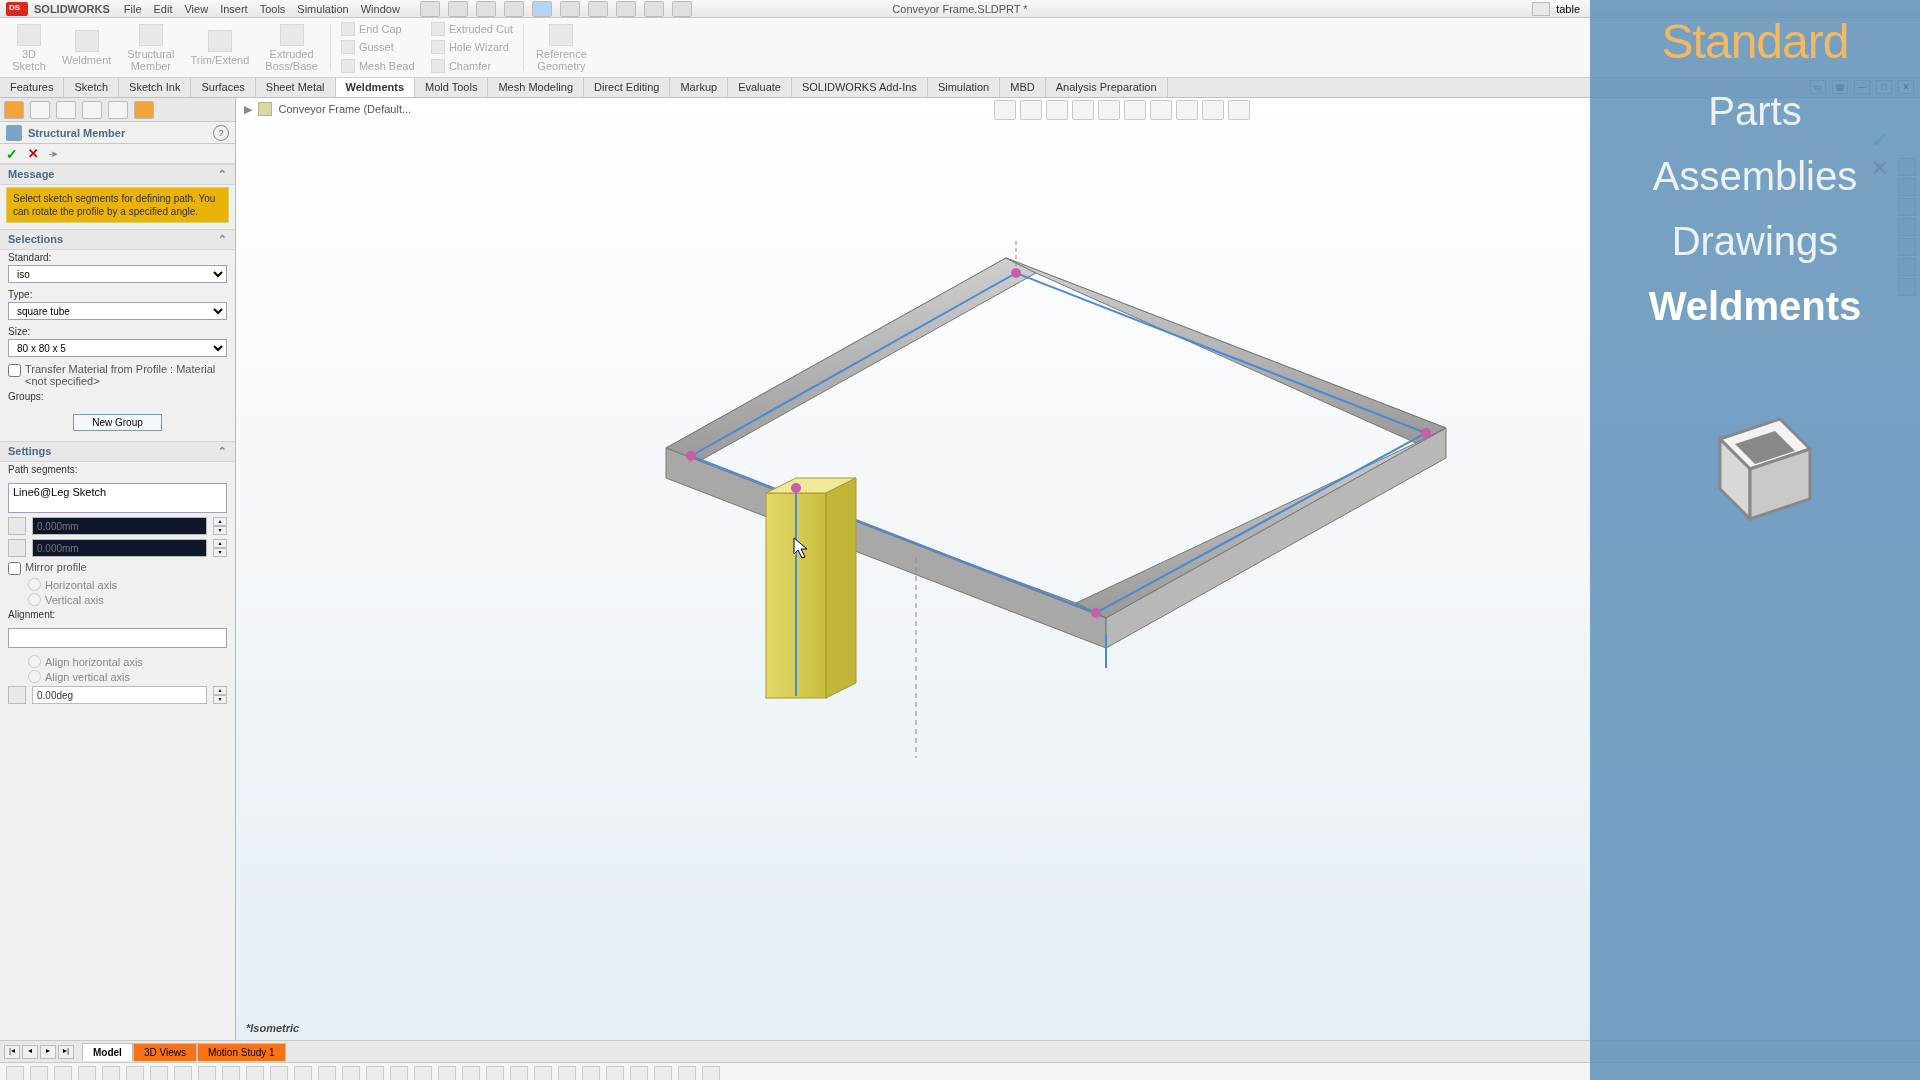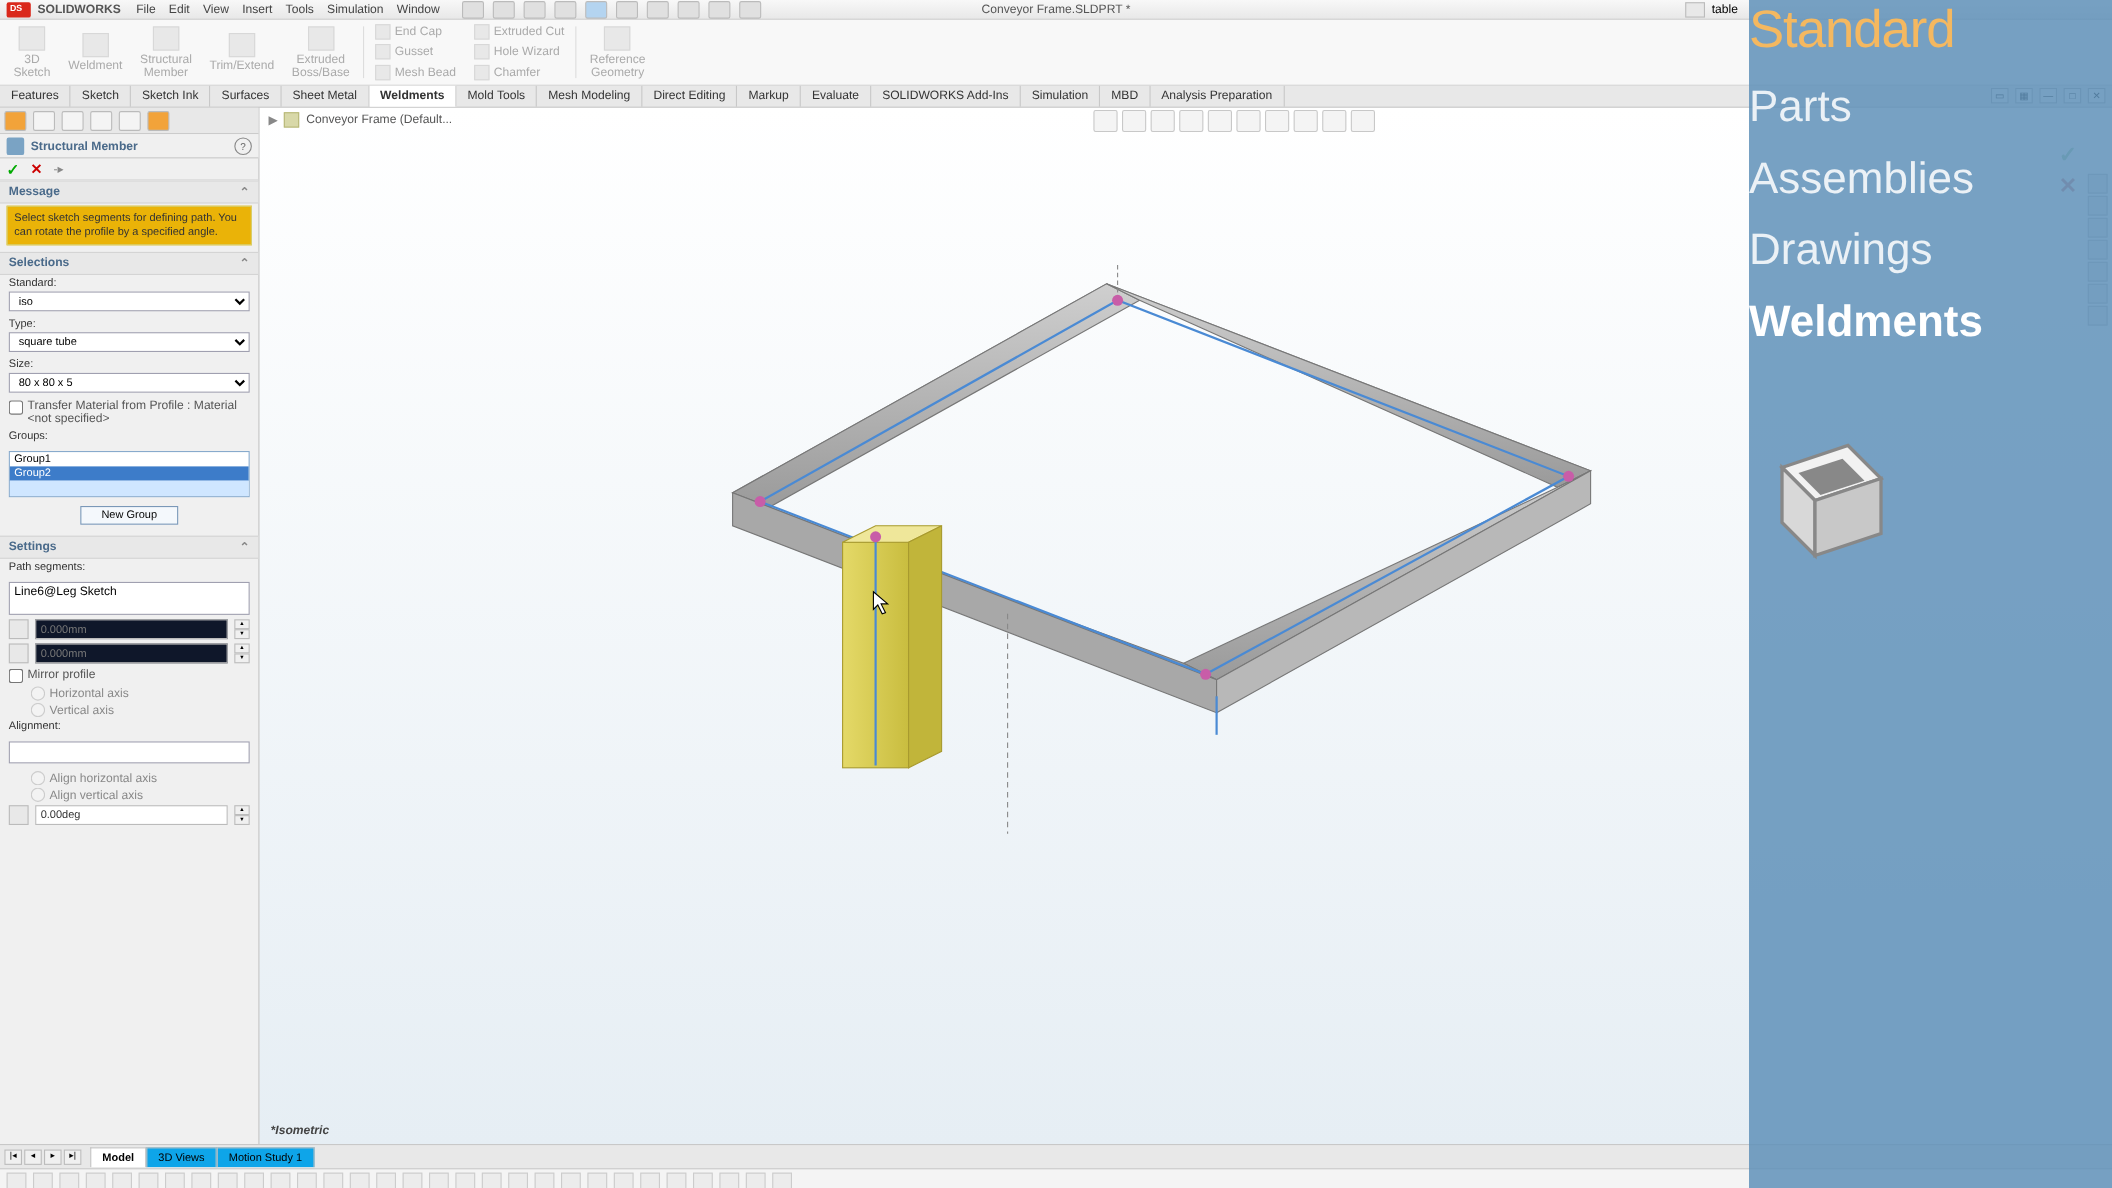--- a/index.html
+++ b/index.html
@@ -101,29 +101,29 @@
 .task-strip .ts { width: 18px; height: 18px; background: #e8e8e8; border: 1px solid #bbb; }
 
 
 .frame-3d { position: absolute; top: 140px; left: 380px; width: 880px; height: 560px; }
 .frame-3d svg { width: 100%; height: 100%; }
 
 
 .bottom-tabs { height: 22px; background: #e8e8e8; border-top: 1px solid #c8c8c8; display: flex; align-items: center; padding: 0 4px; gap: 0; }
 .bottom-tabs .scrub { display: flex; gap: 2px; margin-right: 8px; }
 .bottom-tabs .scrub div { width: 16px; height: 14px; border: 1px solid #bbb; background: #f0f0f0; font-size: 8px; text-align: center; }
-.bottom-tabs .btab { padding: 3px 10px; border: 1px solid #c0c0c0; border-bottom: none; background: #0ea5e9; font-size: 10px; }
+.bottom-tabs .btab { padding: 3px 10px; border: 1px solid #c0c0c0; border-bottom: none; background: #f97316; font-size: 10px; }
 .bottom-tabs .btab.active { background: #fff; font-weight: bold; }
 
 
 .status-toolbar { height: 22px; background: #f4f4f4; border-top: 1px solid #c8c8c8; display: flex; align-items: center; padding: 0 6px; gap: 6px; }
 .status-toolbar .st { width: 18px; height: 16px; background: #ececec; border: 1px solid #ccc; }
 
 
-.right-overlay { position: absolute; right: 0; top: 0; width: 330px; height: 100%; background: rgba(95, 145, 185, 0.85); color: #f4b860; display: flex; flex-direction: column; align-items: flex-start; }
+.right-overlay { position: absolute; right: 0; top: 0; width: 330px; height: 100%; background: rgba(95, 145, 185, 0.85); color: #f4b860; display: flex; flex-direction: column; align-items: center; padding-top: 14px; }
 .ro-brand { font-size: 48px; font-weight: 300; color: #f4b860; letter-spacing: -1px; }
 .ro-item { font-size: 40px; font-weight: 300; margin-top: 20px; color: rgba(255,255,255,0.85); }
 .ro-item.active { font-weight: 600; color: #fff; }
 .ro-cube { margin-top: 70px; }
 .ro-cube svg { width: 130px; height: 130px; }
 
 </style>
 </head>
 <body>
 
@@ -282,25 +282,20 @@
         <select><option>square tube</option></select></div>
       <div class="field"><label>Size:</label>
         <select><option>80 x 80 x 5</option></select></div>
       <div class="chk">
           <input type="checkbox" style="">
           <span>Transfer Material from Profile : Material &lt;not specified&gt;</span>
         </div>
       <div class="field">
           <label>Groups:</label>
         </div>
-      <div class="groups-list">
-        <div class="gi">Group1</div>
-        <div class="gi sel">Group2</div>
-        <div class="blank"></div>
-      </div>
       <div class="new-grp-row"><button class="new-grp-btn">New Group</button></div>
 
       <div class="grp-head">
           <span>Settings</span>
           <span class="chev">⌃</span>
         </div>
       <div class="field">
           <label>Path segments:</label>
         </div>
       <div class="path-box"><span>Line6@Leg Sketch</span></div>

